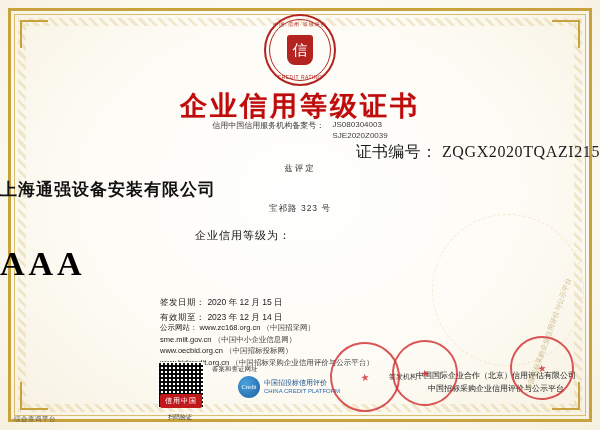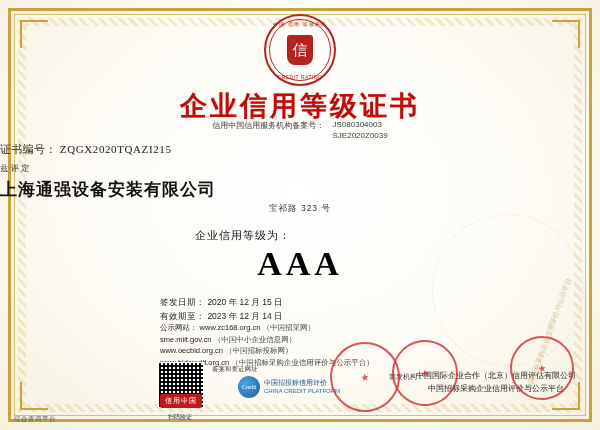--- a/index.html
+++ b/index.html
@@ -83,54 +83,54 @@
     text-shadow:0 0 1px rgba(160,0,0,.4);
   }
   .filing{
     position:absolute;left:0;right:0;top:120px;text-align:center;
     font-size:8px;color:#3a3a3a;
   }
   .filing .lbl{margin-right:6px;}
   .filing .codes{display:inline-block;text-align:left;vertical-align:top;line-height:1.35;}
 
   .certno{
-    position:absolute;left:0;right:8px;top:142px;text-align:left;
-    font-size:11px;color:#1b1b1b;letter-spacing:.3px;
+    position:absolute;left:0;right:0;top:142px;text-align:right;
+    font-size:16px;color:#1b1b1b;letter-spacing:.3px;
   }
   .certno .num{font-family:"Liberation Serif", serif;letter-spacing:.6px;}
 
   .hereby{
-    position:absolute;left:0;right:0;top:163px;text-align:left;
+    position:absolute;left:0;right:0;top:163px;text-align:center;
     font-size:8.5px;color:#333;letter-spacing:2px;
   }
   .company{
     position:absolute;left:0;right:0;top:178px;
     font-family:"Liberation Serif", serif;
     font-weight:bold;font-size:17px;color:#111;letter-spacing:1px;
   }
   .address{
     position:absolute;left:0;right:0;top:203px;text-align:center;
     font-size:8.5px;color:#333;letter-spacing:1px;
   }
   .grade-label{
     position:absolute;left:195px;top:228px;
     font-size:11px;color:#111;letter-spacing:1px;
   }
   .grade{
-    position:absolute;left:0;right:0;top:245px;text-align:center;
+    position:absolute;left:0;right:0;top:245px;
     font-family:"Liberation Serif", serif;
     font-weight:bold;font-size:34px;color:#000;letter-spacing:4px;
   }
 
   .meta{
     position:absolute;left:160px;top:295px;
     font-size:8.5px;color:#1b1b1b;line-height:1.65;
   }
   .meta .row{white-space:nowrap;}
-  .meta .k{letter-spacing:.5px;}
+  .meta .k{letter-spacing:.5px;font-family:Liberation Mono, monospace;}
   .links{
     position:absolute;left:160px;top:322px;
     font-size:7.5px;color:#1b1b1b;line-height:1.55;
   }
   .links .row{white-space:nowrap;}
   .links .u{color:#1b1b1b;text-decoration:none;}
   .links .note{color:#444;}
 
   
   .qr{

